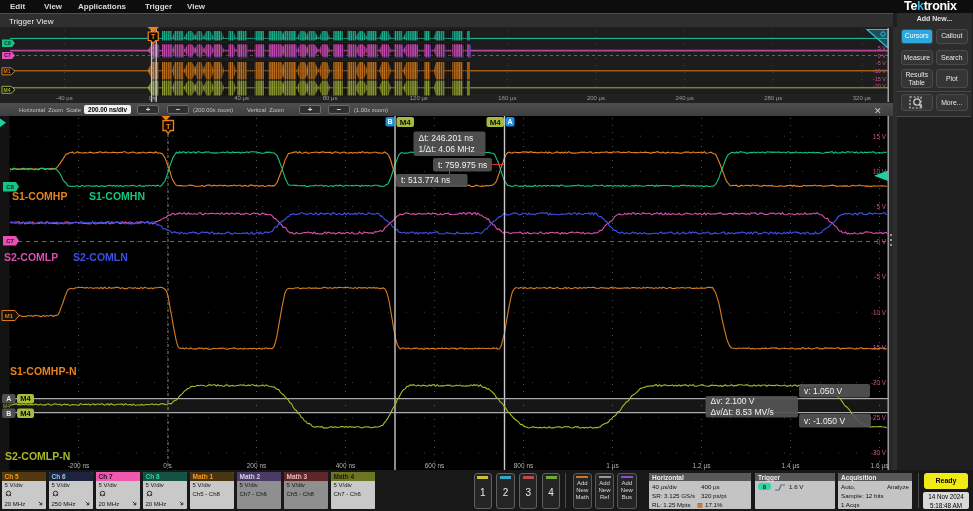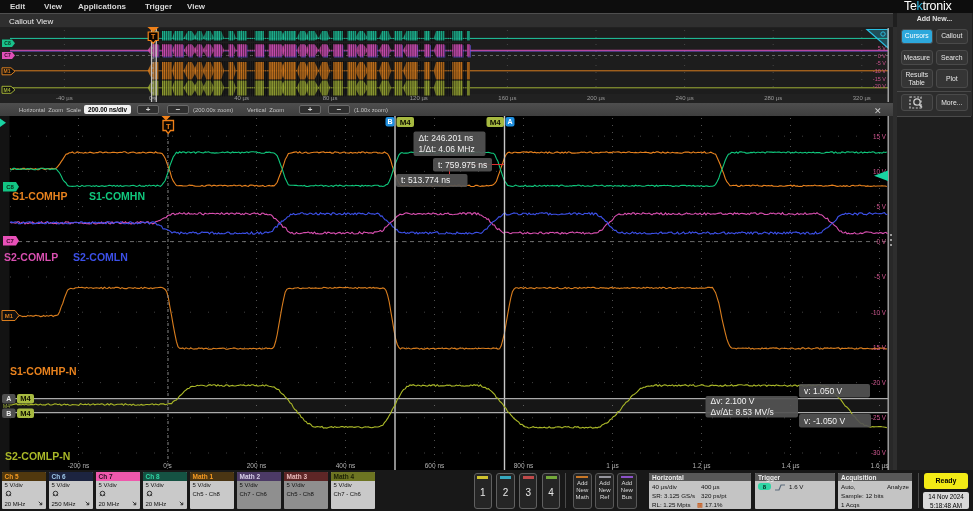--- a/index.html
+++ b/index.html
@@ -5,24 +5,24 @@
 *{font-family:"Liberation Sans", sans-serif;}
 svg text{font-family:"Liberation Sans", sans-serif;}
 </style></head>
 <body>
 <div style="position:absolute;left:0;top:0;width:973px;height:13px;background:#0d0d0d;color:#d8d8d8;font-size:8px;font-weight:bold;">
     <span style="position:absolute;left:10px;top:2px">Edit</span>
     <span style="position:absolute;left:44px;top:2px">View</span>
     <span style="position:absolute;left:78px;top:2px">Applications</span>
     <span style="position:absolute;left:145px;top:2px">Trigger</span>
     <span style="position:absolute;left:187px;top:2px">View</span>
-    <span style="position:absolute;left:904px;top:-1px;font-size:12.5px;font-weight:normal;color:#fff;letter-spacing:-0.3px">Te<span style="color:#29b4e0">k</span>tronix</span>
+    <span style="position:absolute;left:904px;top:-1px;font-size:12.5px;font-weight:bold;color:#fff;letter-spacing:-0.3px">Te<span style="color:#29b4e0">k</span>tronix</span>
   </div>
 <div style="position:absolute;left:0;top:13px;width:893px;height:14px;background:#2f2f2f;border-top:1px solid #4e4e4e;box-sizing:border-box;color:#ececec;font-size:8px;">
-    <span style="position:absolute;left:9px;top:3px">Callout View</span>
+    <span style="position:absolute;left:9px;top:3px">Trigger View</span>
   </div>
 <svg width="893" height="76" viewBox="0 27 893 76" style="position:absolute;left:0;top:27px">
 <defs>
       <pattern id="vstripe" width="2.2" height="4" patternUnits="userSpaceOnUse">
         <rect x="0" y="0" width="1" height="4" fill="rgba(0,0,0,0.55)"></rect>
       </pattern>
     </defs>
 <rect x="0" y="27" width="893" height="76" fill="#212121"></rect>
 <rect x="10" y="28" width="878" height="66" fill="#1d1d1d"></rect>
 <line x1="64.4" y1="30" x2="64.4" y2="92" stroke="rgba(255,255,255,0.18)" stroke-width="1" stroke-dasharray="1 6"></line>

